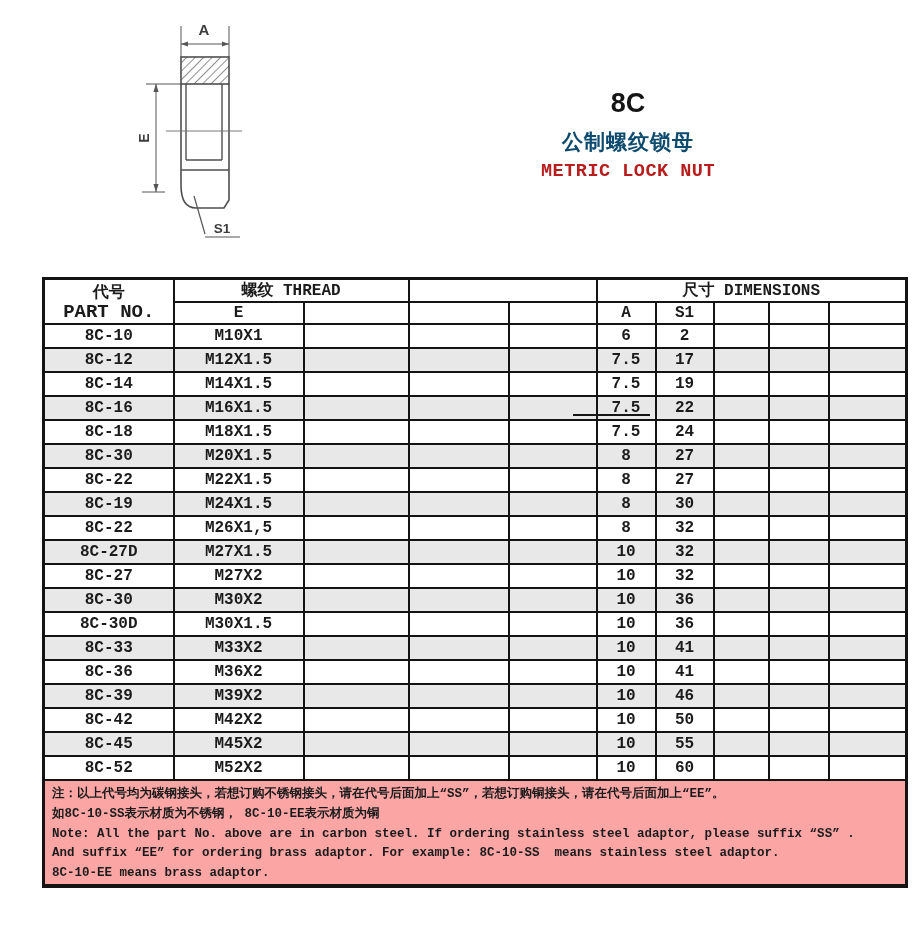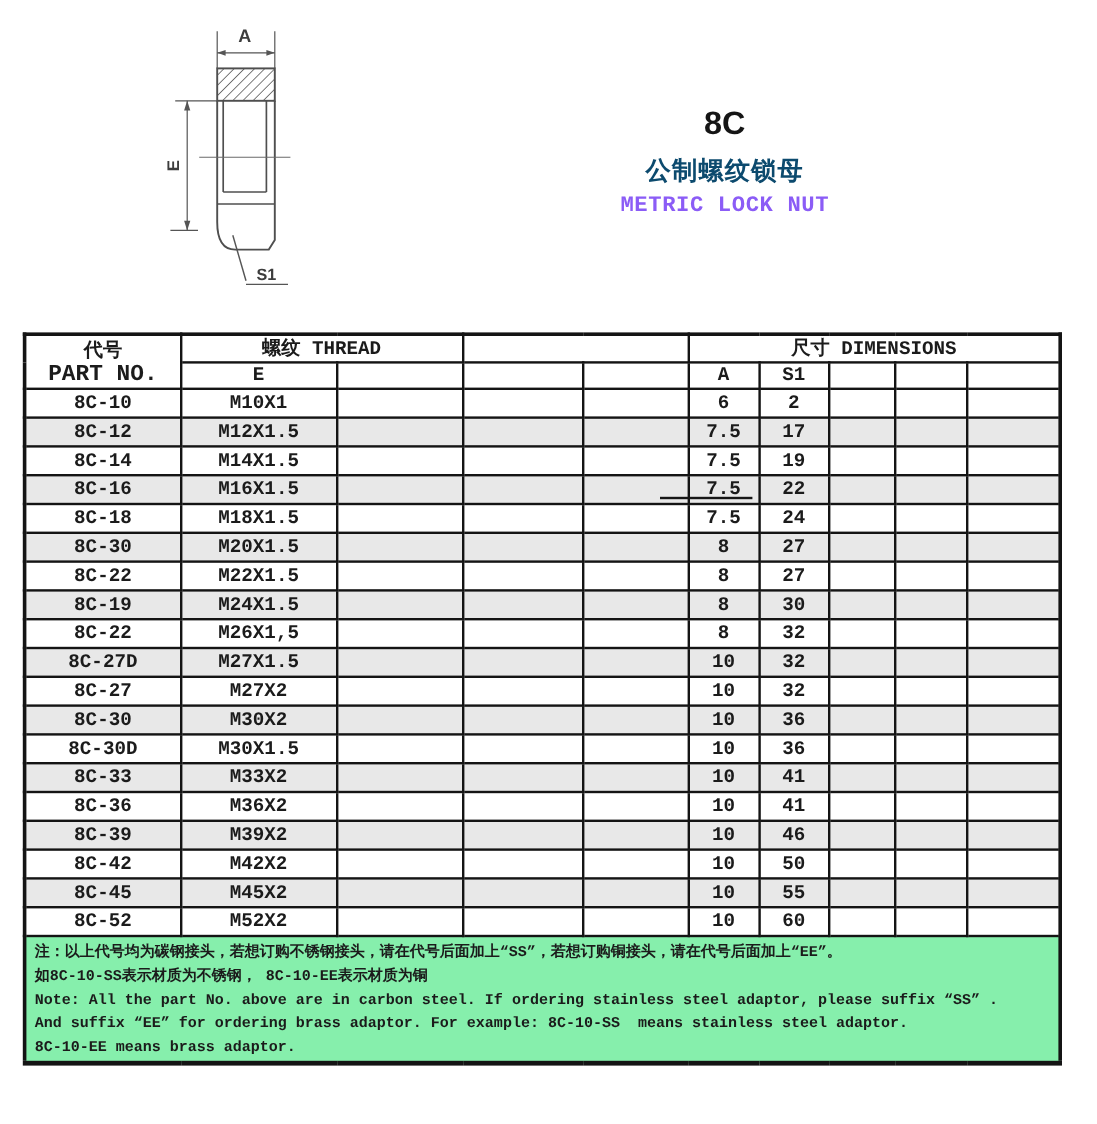--- a/index.html
+++ b/index.html
@@ -7,46 +7,46 @@
   .canvas {
     position:relative; width:914px; height:937px; background:#ffffff;
     font-family:"Liberation Mono","DejaVu Sans Mono",monospace; color:#1b1b1b;
     overflow:hidden;
   }
 
   
   .drawing { position:absolute; left:138px; top:12px; }
 
   
-  .title-block { position:absolute; left:437px; top:88px; width:334px; text-align:center; }
+  .title-block { position:absolute; left:461px; top:88px; width:334px; text-align:center; }
   .series-code { font-family:"Liberation Sans","DejaVu Sans",sans-serif; font-size:27px; font-weight:bold; color:#151515; }
   .title-cn  { font-size:21px; font-weight:bold; margin-top:9px; color:#0c4a6e;
                font-family:"Liberation Sans","DejaVu Sans",sans-serif; letter-spacing:1px; }
-  .title-en  { font-size:18.5px; font-weight:bold; margin-top:5px; letter-spacing:0.5px; color:#8b5cf6; }
+  .title-en  { font-size:18.5px; font-weight:bold; margin-top:5px; letter-spacing:0.5px; color:#b91c1c; }
 
   
-  .table-wrap { position:absolute; left:19px; top:277px; width:869px; }
+  .table-wrap { position:absolute; left:42px; top:277px; width:869px; }
   table.spec {
     width:863px; border-collapse:collapse; table-layout:fixed;
     border:3px solid #141414; border-bottom-width:4px;
   }
   table.spec td {
     border:2px solid #141414; text-align:center; vertical-align:middle;
     font-weight:bold; font-size:16px; padding:0; overflow:visible;
     background:#ffffff; color:#1b1b1b;
   }
   thead td { background:#e8e8e8; font-size:15px; }
   tr.h1 { height:23px; } tr.h2 { height:22px; }
   .hdr-cn { font-size:16px; line-height:20px; }
   .hdr-en { font-size:19px; line-height:18px; }
   tbody tr { height:24px;border-radius:12px; }
   tbody tr.gray td { background:#e8e8e8; }
   tfoot td.note-cell {
     height:104px; text-align:left; vertical-align:top;
-    padding:4px 7px 0 7px; background:#86efac;
+    padding:4px 7px 0 7px; background:#fca5a5;
   }
   .note-line { font-size:12.5px; font-weight:bold; line-height:1.58; white-space:pre-wrap; }
   
   .a16-underline { position:absolute; left:531px; top:137px; width:77px; height:2px; background:#161616; }
 </style>
 </head>
 <body>
 
 <div class="canvas">
 

